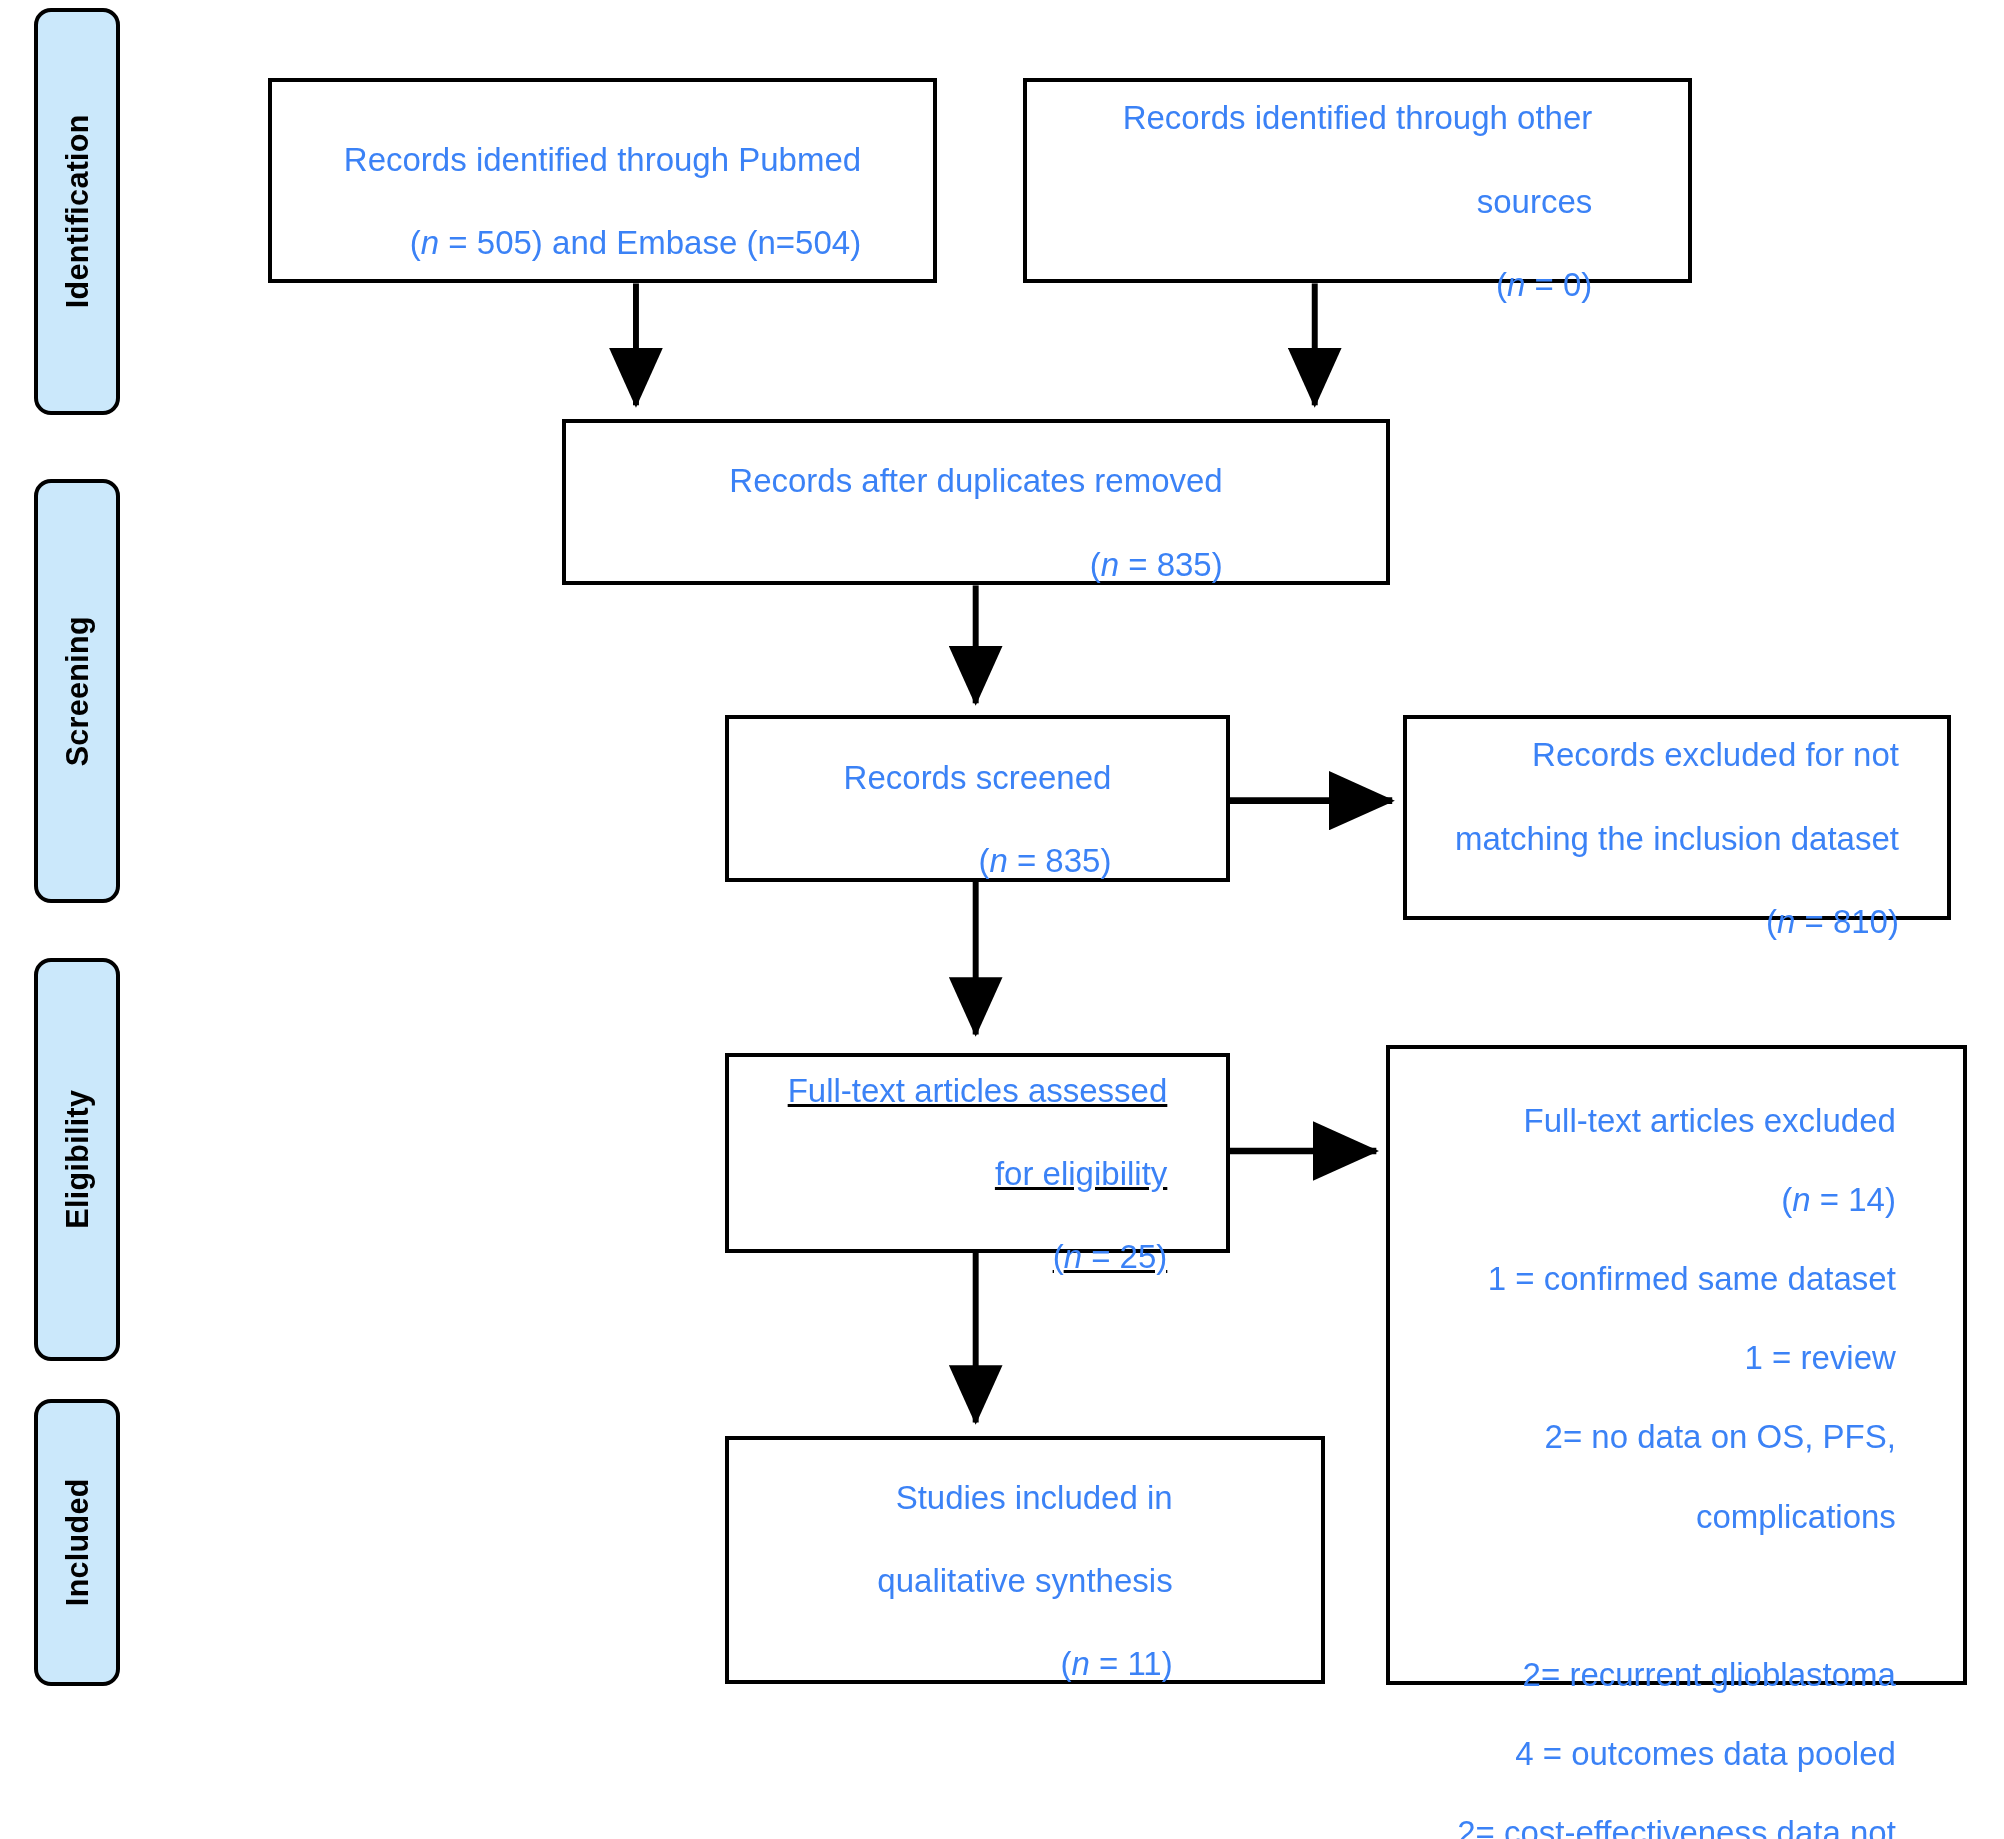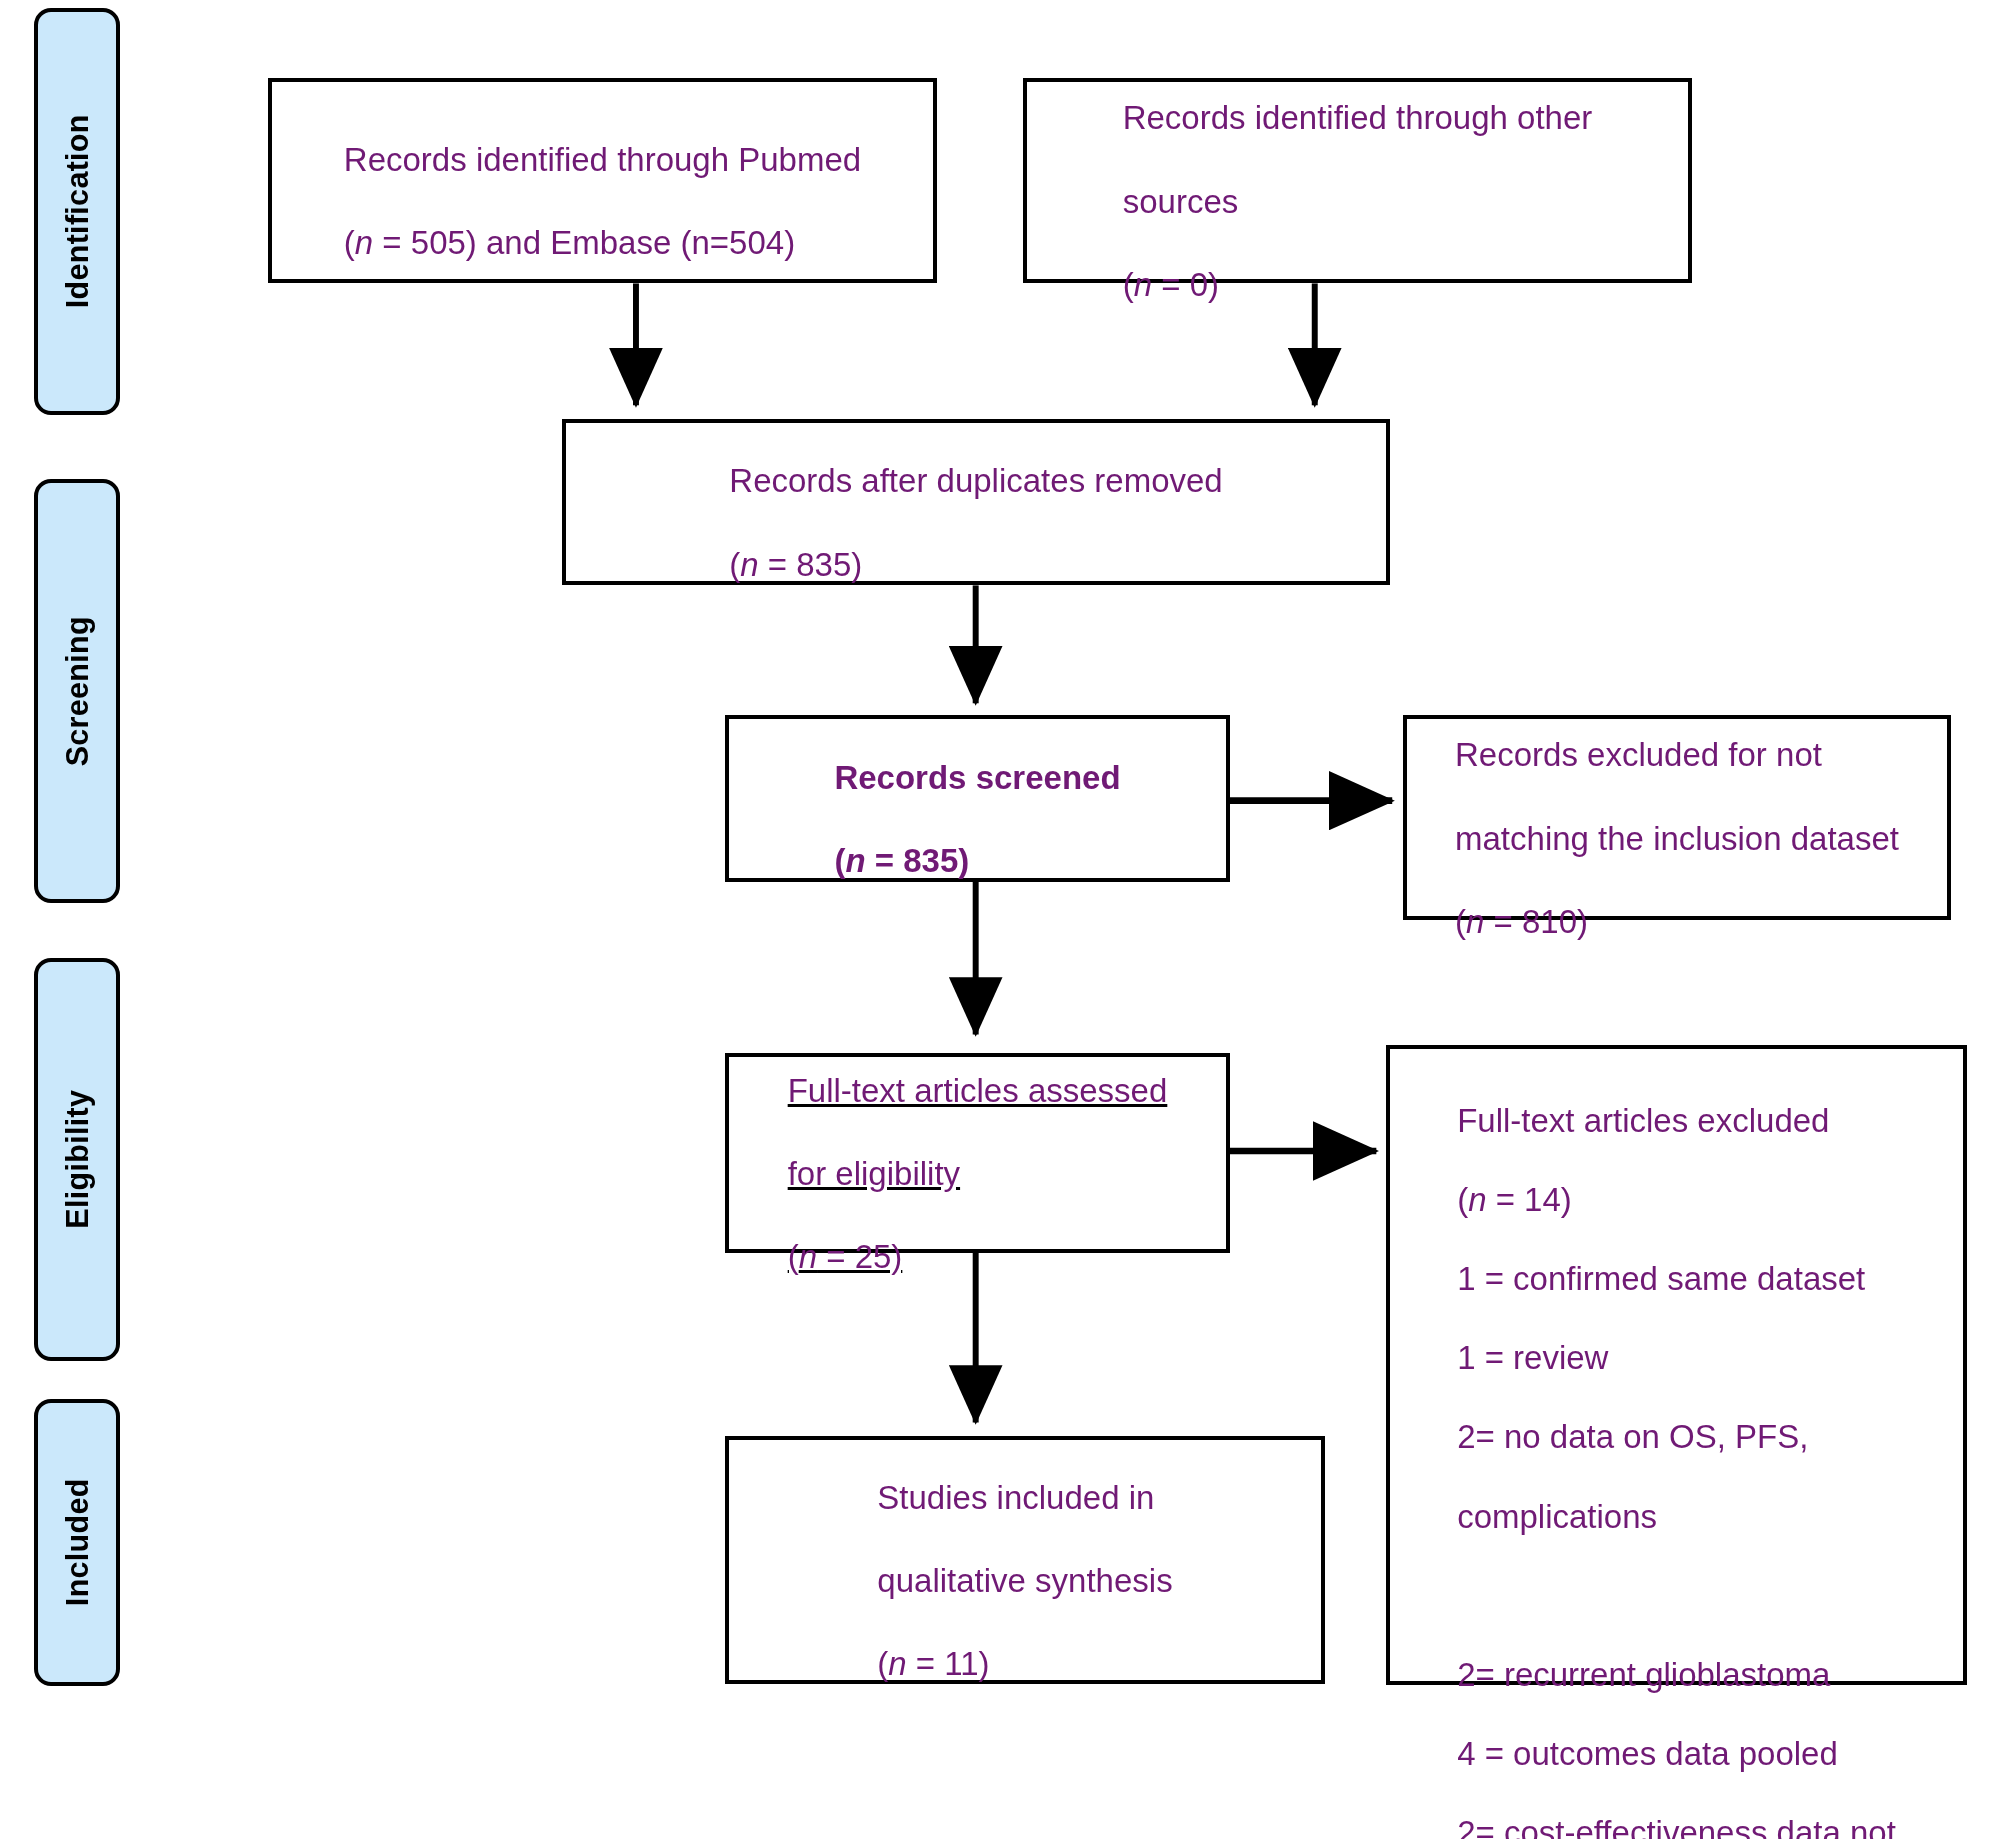--- a/index.html
+++ b/index.html
@@ -46,24 +46,24 @@
     position: absolute;
     background: #ffffff;
     border: 4px solid #000000;
     box-sizing: border-box;
     display: flex;
     align-items: center;
     justify-content: center;
     padding: 4px 9.3px;
   }
   .flow-box-text {
-    text-align: left;
+    text-align: right;
     font-size: 33px;
     line-height: 1.26;
-    color: #701a75;
+    color: #3b82f6;
     white-space: pre-line;
   }
   .flow-box-text.dense {
     line-height: 1.20;
   }
   .flow-box-text i {
     font-style: italic;
   }
 
   
@@ -148,21 +148,21 @@
     </div>
   </div>
 
   <div class="flow-box" style="left:562px; top:419px; width:828px; height:166px;">
     <div class="flow-box-text">
       <span>Records after duplicates removed</span><br>
       <span>(</span><i>n</i><span> = 835)</span>
     </div>
   </div>
 
-  <div class="flow-box" style="left:725px; top:715px; width:505px; height:167px;font-weight:bold;">
+  <div class="flow-box" style="left:725px; top:715px; width:505px; height:167px;">
     <div class="flow-box-text">
       <span>Records screened</span><br>
       <span>(</span><i>n</i><span> = 835)</span>
     </div>
   </div>
 
   <div class="flow-box" style="left:1403px; top:715px; width:548px; height:205px;">
     <div class="flow-box-text">
       <span>Records excluded for not</span><br>
       <span>matching the inclusion dataset</span><br>

